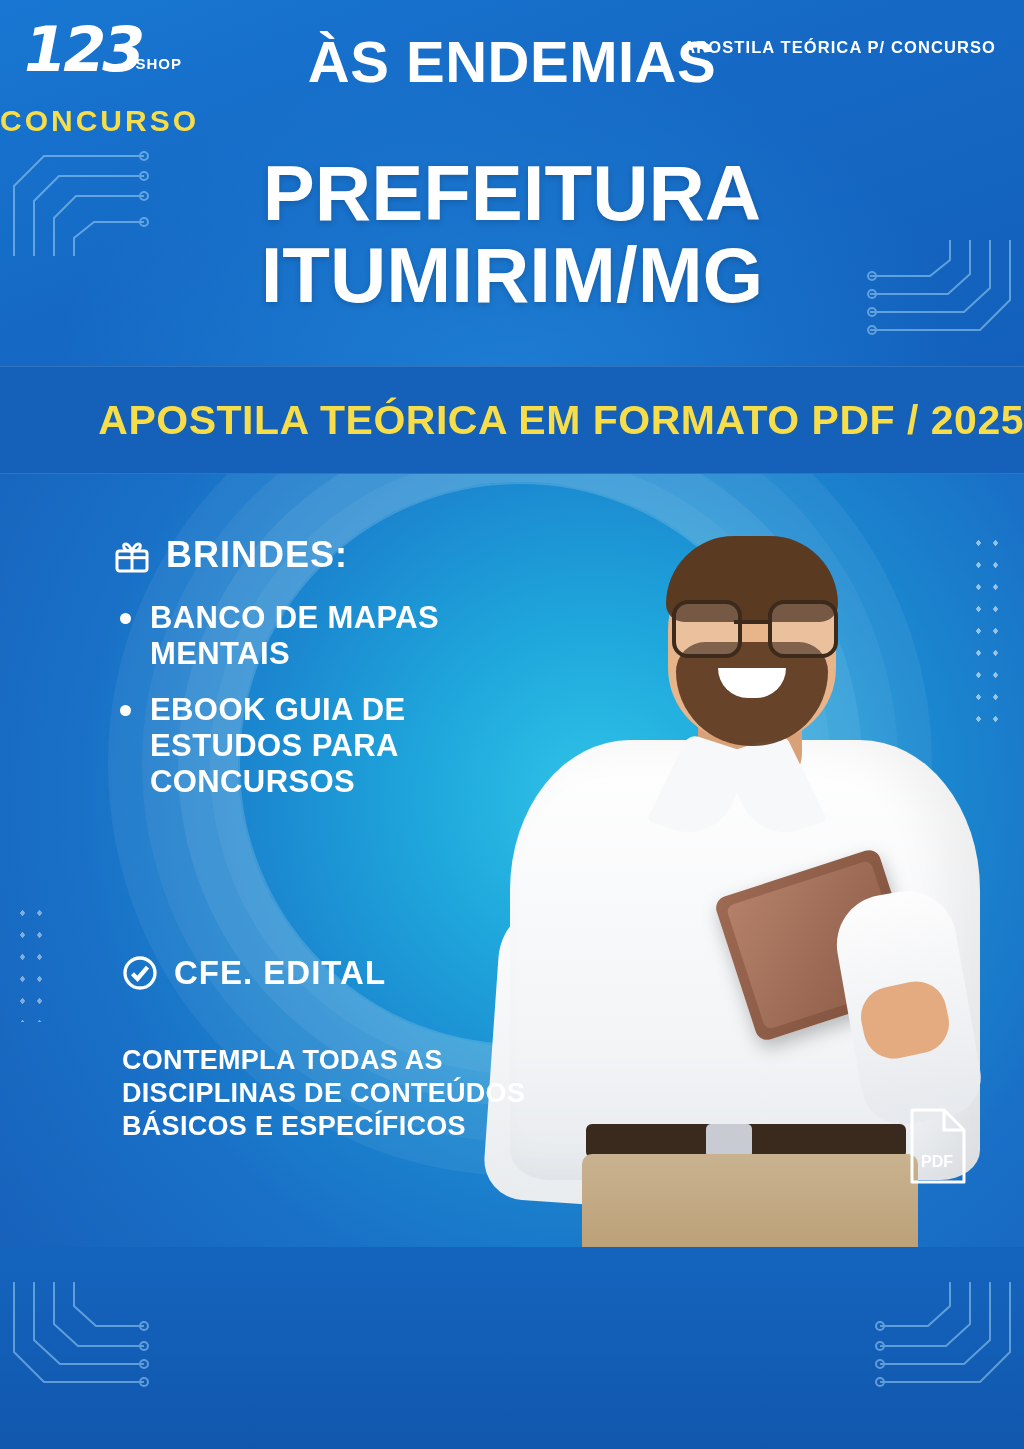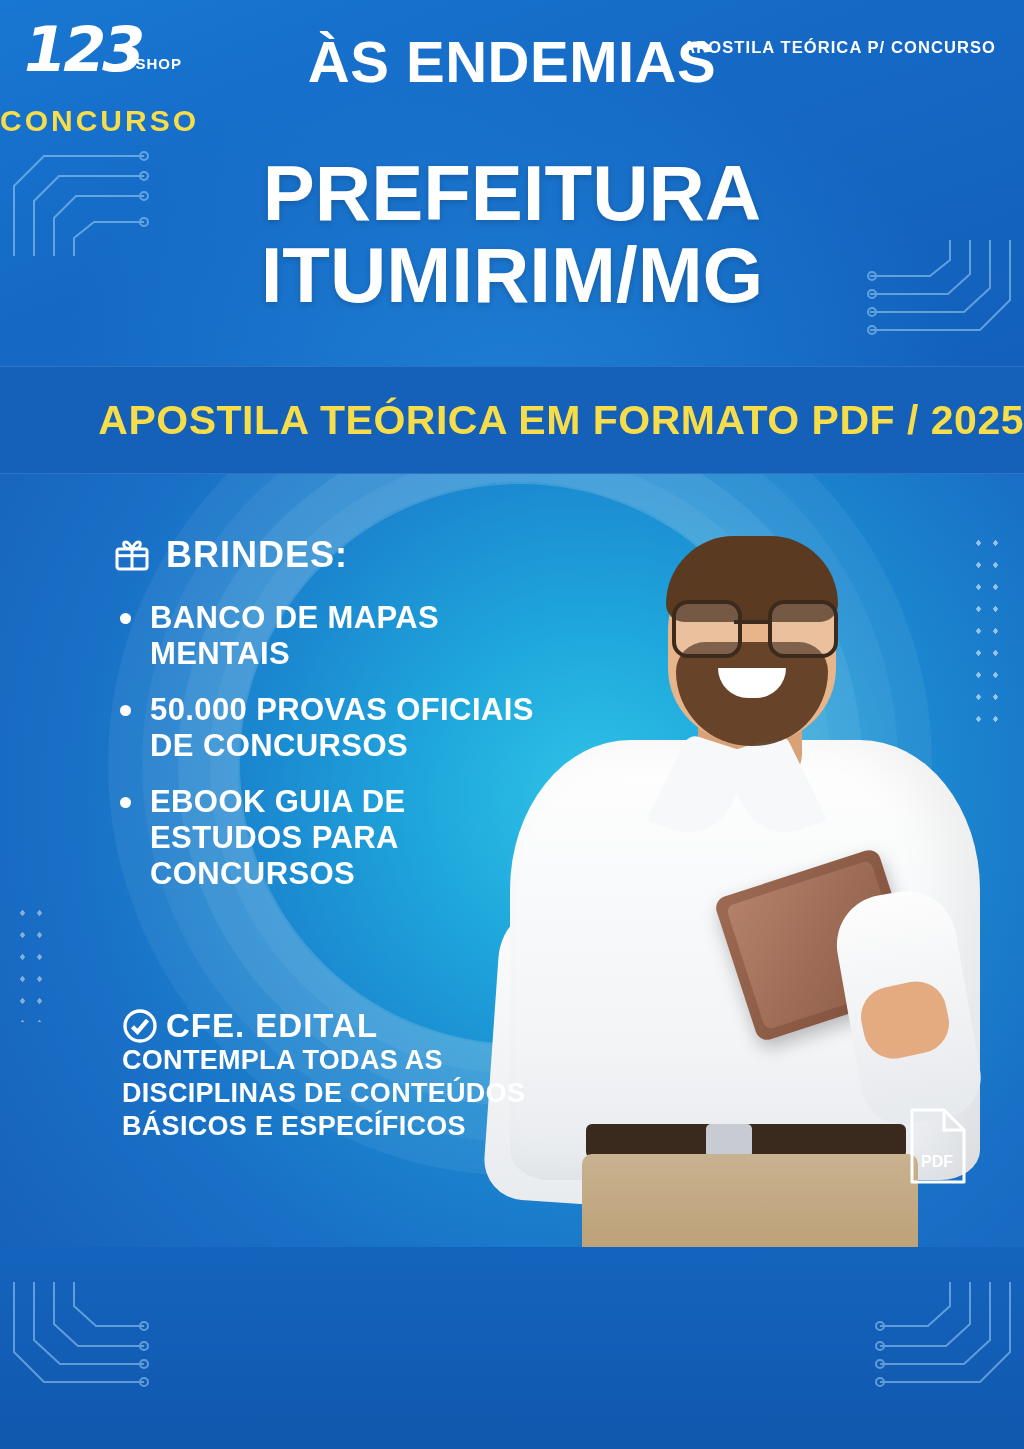--- a/index.html
+++ b/index.html
@@ -149,21 +149,21 @@
     width: 34px; height: 120px;
     background-image: radial-gradient(rgba(255,255,255,.45) 2px, transparent 2.2px);
     background-size: 17px 22px;
   }
 
   
   .brindes-head {
     position: absolute;
     left: 112px; top: 62px;
     display: flex;
-    align-items: flex-start;
+    align-items: flex-end;
     gap: 14px;
   }
   .brindes-head .txt {
     color: #ffffff;
     font-size: 36px;
     font-weight: 700;
     letter-spacing: 1px;
   }
   .brindes-list {
     position: absolute;
@@ -188,24 +188,24 @@
     position: absolute;
     left: 8px; top: 13px;
     width: 11px; height: 11px;
     border-radius: 50%;
     background: #ffffff;
   }
 
   
   .cfe {
     position: absolute;
-    left: 120px; top: 534px;
+    left: 120px; top: 481px;
     display: flex;
     align-items: center;
-    gap: 6px;
+    gap: 14px;
     text-align: center;
   }
   .cfe .txt {
     color: #ffffff;
     font-size: 33px;
     font-weight: 700;
     letter-spacing: 1px;
   }
   .cfe-sub {
     position: absolute;
@@ -467,21 +467,20 @@
         <path d="M3 13h18"></path>
           <path d="M12 9v12"></path>
         <path d="M12 9c-3 0-5-1-5-3s3-2 5 3z"></path>
         <path d="M12 9c3 0 5-1 5-3s-3-2-5 3z"></path>
       </svg>
       <div class="txt">BRINDES:</div>
     </div>
 
     <ul class="brindes-list">
       <li>BANCO DE MAPAS MENTAIS</li>
-      <li>50.000 PROVAS OFICIAIS DE CONCURSOS</li>
       <li>EBOOK GUIA DE ESTUDOS PARA CONCURSOS</li>
     </ul>
 
     <div class="cfe">
       <svg width="40" height="40" viewBox="0 0 24 24" fill="none" stroke="#ffffff" stroke-width="2">
         <circle cx="12" cy="12" r="9"></circle>
         <path d="M7.5 12.5l3 3 6-7" stroke-width="2.6"></path>
       </svg>
       <div class="txt">CFE. EDITAL</div>
     </div>

